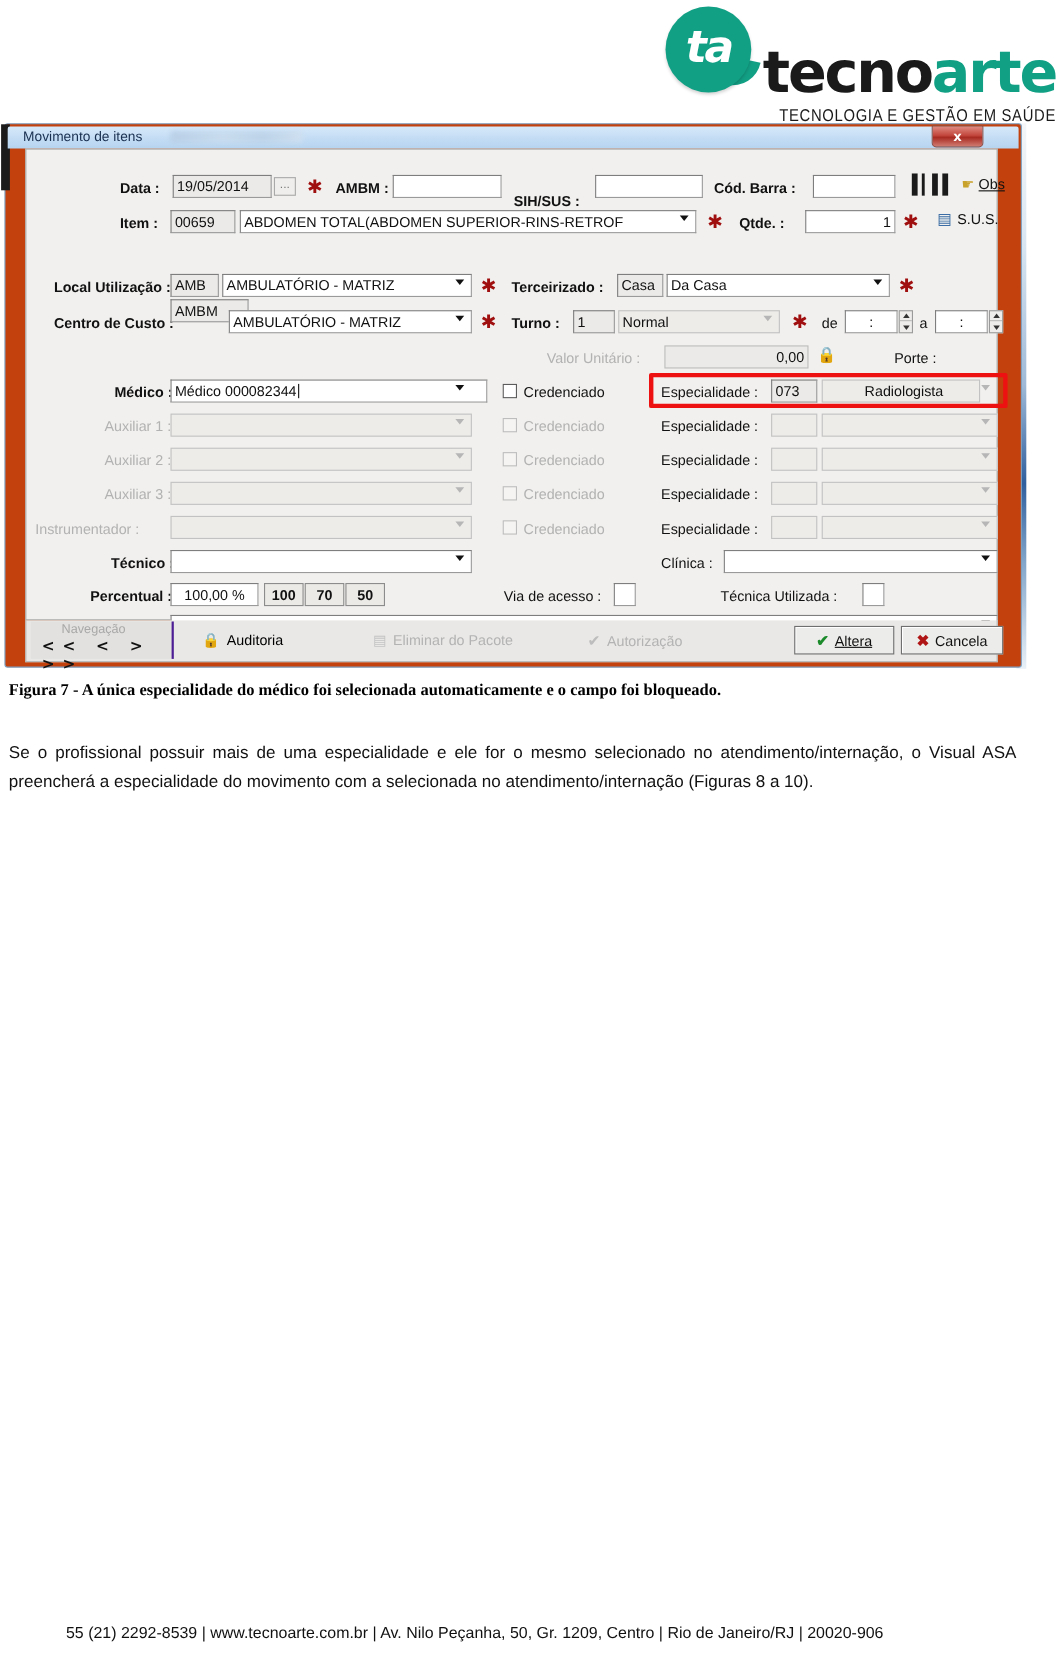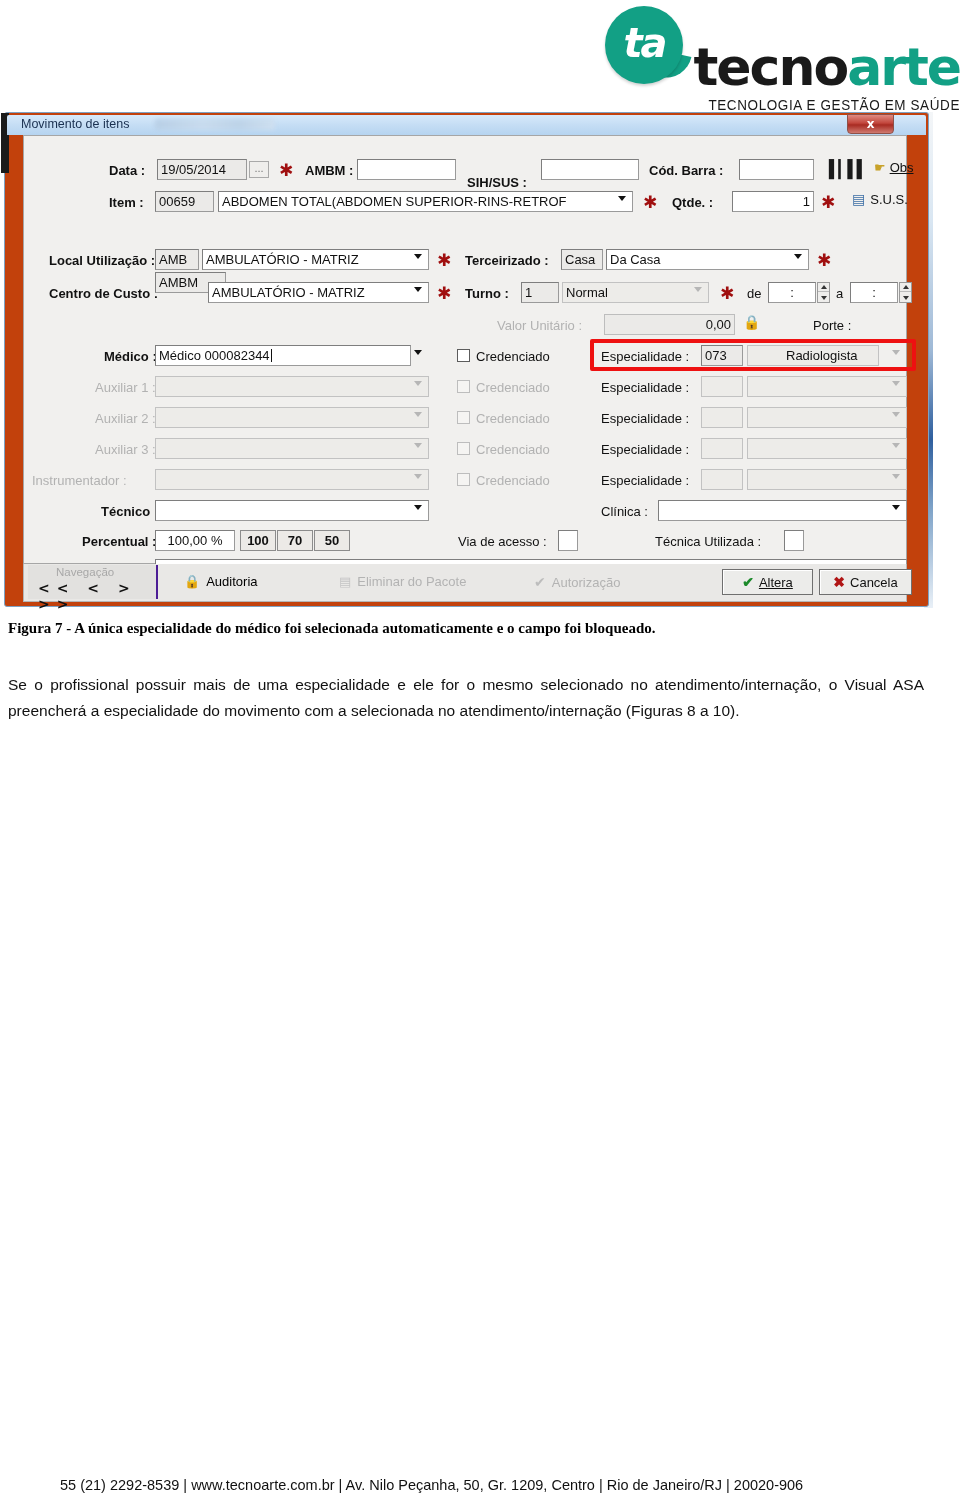--- a/index.html
+++ b/index.html
@@ -275,29 +275,29 @@
           <i></i>
         </div>
       </div>
 
     <div class="lbl dim" style="position:absolute;left:473px;top:182px;">Valor Unitário :</div>
     <div class="fld right gray" style="left:580px;top:178px;width:131px;border-color:#bdbdbd;">0,00</div>
     <div style="position:absolute;left:719px;top:178px;font-size:14px;color:#7a6a22;">🔒</div>
     <div class="lbl normal" style="position:absolute;left:789px;top:182px;">Porte :</div>
 
     <div class="lbl" style="position:absolute;left:80px;top:213px;">Médico :</div>
-    <div class="fld" style="left:131px;top:209px;width:256px;"><span>Médico 000082344</span><span class="caret"></span></div>
+    <div class="fld" style="left:131px;top:209px;width:288px;"><span>Médico 000082344</span><span class="caret"></span></div>
     <div class="arrow" style="left:386px;top:209px;">
         <i></i>
       </div>
     <div class="cb" style="left:433px;top:213px;"></div>
     <div class="lbl normal" style="position:absolute;left:452px;top:213px;">Credenciado</div>
     <div class="lbl normal" style="position:absolute;left:577px;top:213px;">Especialidade :</div>
     <div class="fld gray" style="left:677px;top:209px;width:42px;">073</div>
-    <div class="fld disabled" style="left:723px;top:209px;width:132px;color:#111;padding-left:38px;">Radiologista</div>
+    <div class="fld disabled" style="left:723px;top:209px;width:144px;color:#111;padding-left:38px;">Radiologista</div>
     <div class="arrow dim" style="left:864px;top:209px;">
         <i></i>
       </div>
     <div class="redbox" style="left:566px;top:203px;width:326px;height:32px;"></div>
 
     <div class="lbl dim" style="position:absolute;left:71px;top:244px;">Auxiliar 1 :</div>
     <div class="fld disabled" style="left:131px;top:240px;width:274px;"></div>
     <div class="arrow dim" style="left:386px;top:240px;">
         <i></i>
       </div>

